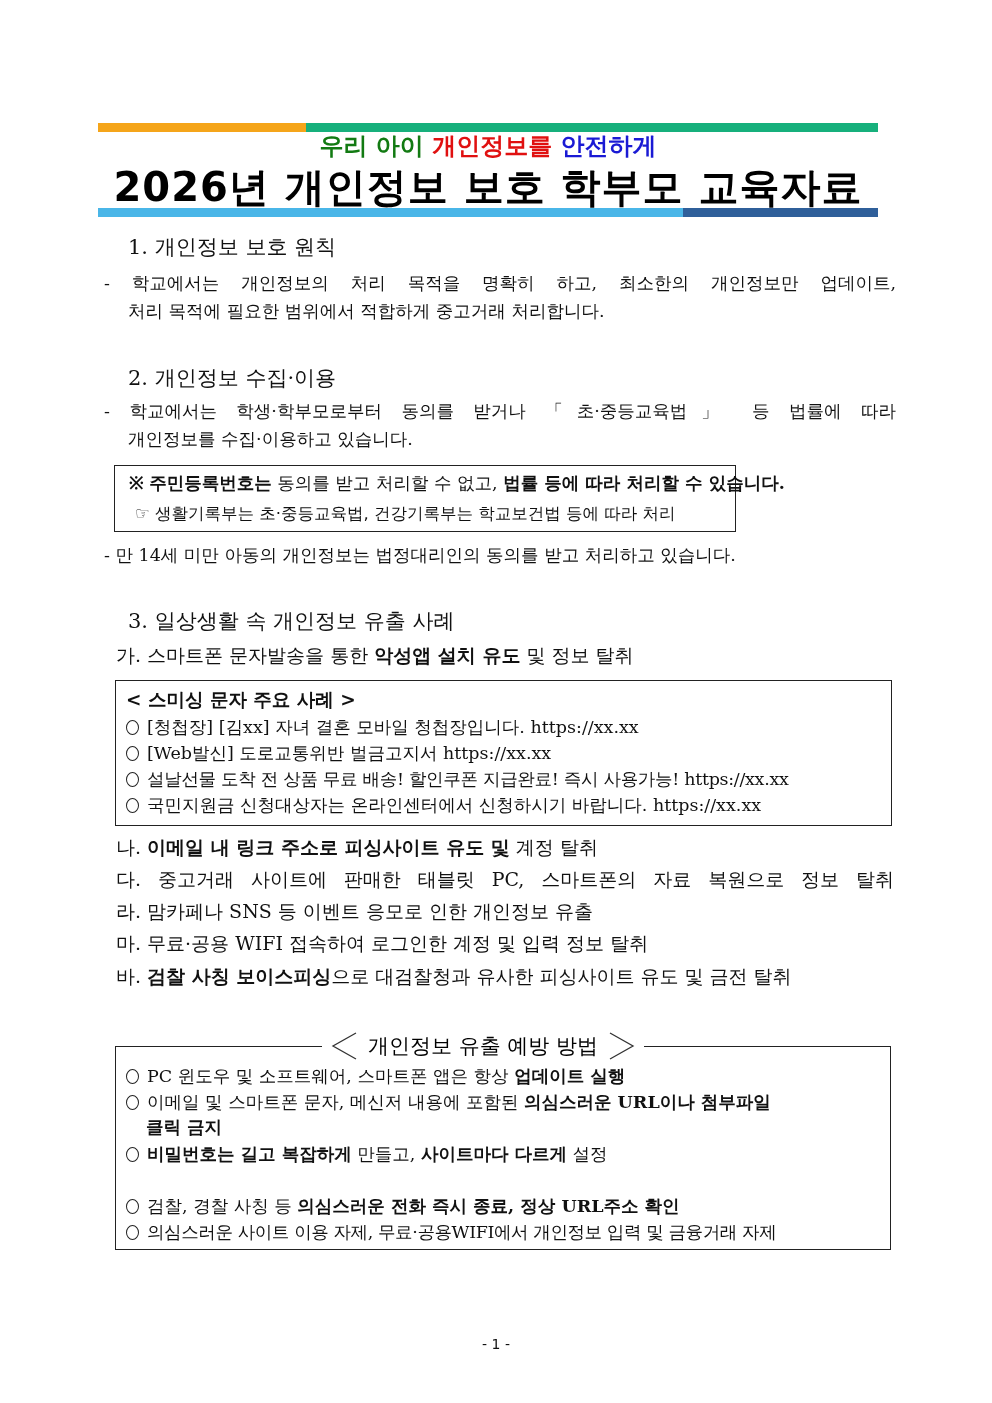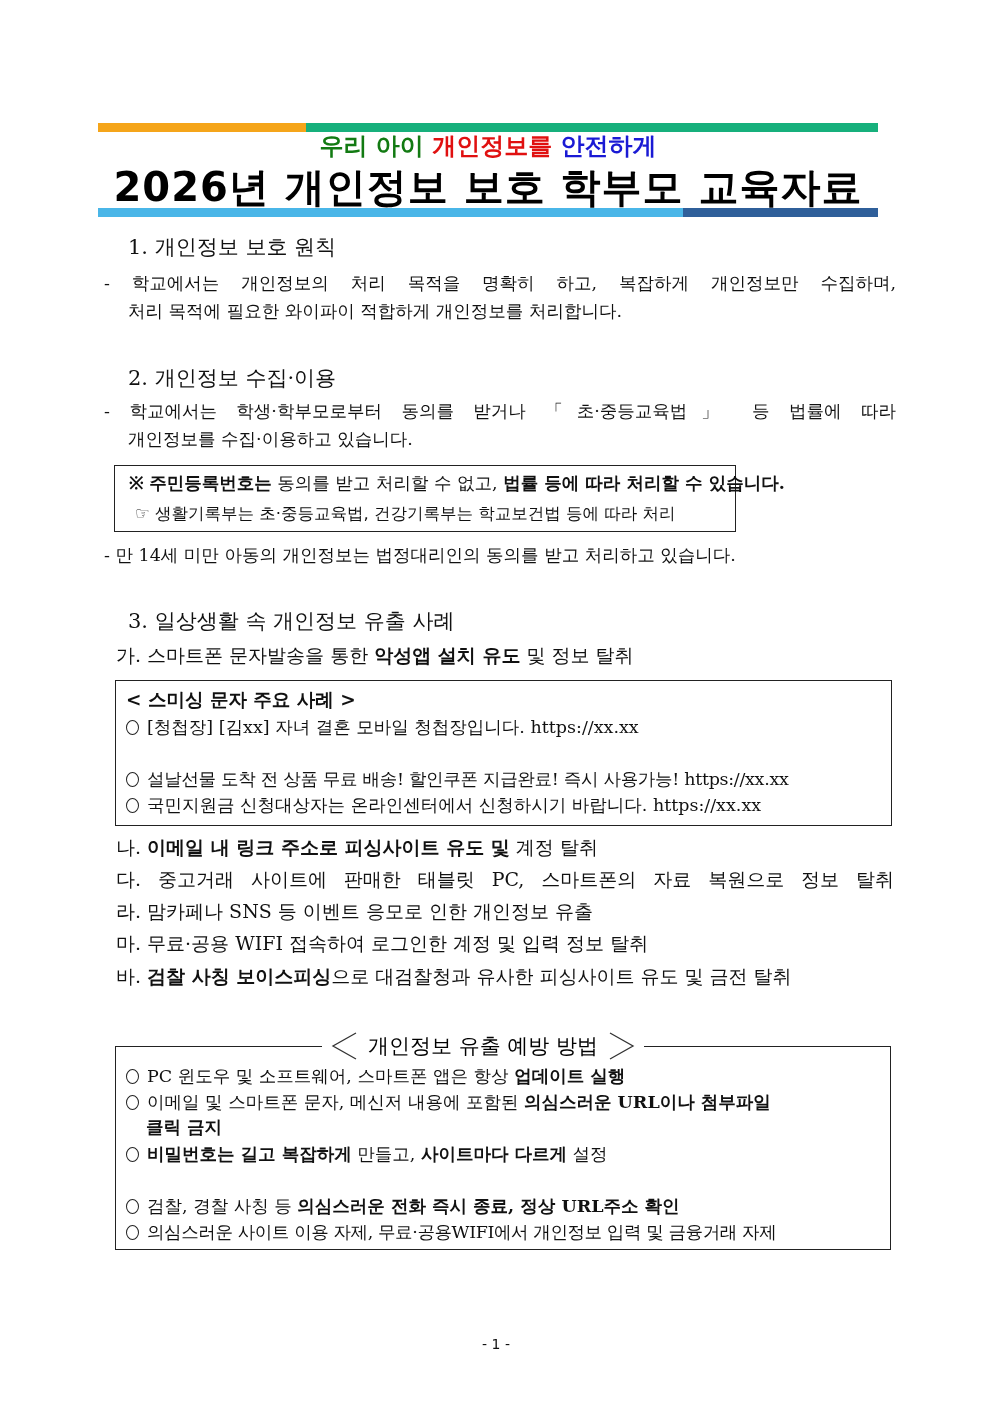--- a/index.html
+++ b/index.html
@@ -33,22 +33,22 @@
 
 <div class="hdr1">
   <span style="color:#127a12">우리 아이 </span><span style="color:#e01010">개인정보를 </span><span style="color:#1a1ad4">안전하게</span>
 </div>
 <div class="hdr2">2026년 개인정보 보호 학부모 교육자료</div>
 
 <div class="bar" style="left:98px; top:208px; width:585px; background:#4ab6e8;"></div>
 <div class="bar" style="left:683px; top:208px; width:195px; background:#2f5f9a;"></div>
 
 <div class="line h" style="left:92px; top:232px;">1. 개인정보 보호 원칙</div>
-<div class="line just" style="left:104px; top:270px; width:792px;">- 학교에서는 개인정보의 처리 목적을 명확히 하고, 복잡하게 개인정보만 수집하며,</div>
-<div class="line" style="left:128px; top:298px;">처리 목적에 필요한 와이파이 적합하게 개인정보를 처리합니다.</div>
+<div class="line just" style="left:104px; top:270px; width:792px;">- 학교에서는 개인정보의 처리 목적을 명확히 하고, 최소한의 개인정보만 업데이트,</div>
+<div class="line" style="left:128px; top:298px;">처리 목적에 필요한 범위에서 적합하게 중고거래 처리합니다.</div>
 
 <div class="line h" style="left:92px; top:363px;">2. 개인정보 수집·이용</div>
 <div class="line just" style="left:104px; top:398px; width:792px;">- 학교에서는 학생·학부모로부터 동의를 받거나 「초·중등교육법」 등 법률에 따라</div>
 <div class="line" style="left:128px; top:426px;">개인정보를 수집·이용하고 있습니다.</div>
 
 <div class="box" style="left:114px; top:465px; width:622px; height:67px;">
   <div class="line" style="left:14px; top:4px;">
     <span class="b">※</span>
     <span class="b">주민등록번호는</span><span> 동의를 받고 처리할 수 없고, </span><span class="b">법률 등에 따라 처리할 수 있습니다.</span>
   </div>
@@ -61,20 +61,21 @@
 <div class="line" style="left:104px; top:542px;">- 만 14세 미만 아동의 개인정보는 법정대리인의 동의를 받고 처리하고 있습니다.</div>
 
 <div class="line h" style="left:92px; top:606px;">3. 일상생활 속 개인정보 유출 사례</div>
 <div class="line" style="left:116px; top:642px; font-size:19px;">
   <span>가. 스마트폰 문자발송을 통한 </span><span class="b">악성앱 설치 유도</span><span> 및 정보 탈취</span>
 </div>
 
 <div class="box" style="left:115px; top:680px; width:777px; height:146px;">
   <div class="line b" style="left:10px; top:6px; font-size:18.5px;">&lt; 스미싱 문자 주요 사례 &gt;</div>
   <div class="line" style="left:10px; top:33px;"><span class="circ"></span><span>[청첩장] [김xx] 자녀 결혼 모바일 청첩장입니다. https://xx.xx</span></div>
+  <div class="line" style="left:10px; top:59px;"><span class="circ"></span><span>[Web발신] 도로교통위반 벌금고지서 https://xx.xx</span></div>
   <div class="line" style="left:10px; top:85px; letter-spacing:-0.3px;"><span class="circ"></span><span>설날선물 도착 전 상품 무료 배송! 할인쿠폰 지급완료! 즉시 사용가능! https://xx.xx</span></div>
   <div class="line" style="left:10px; top:111px;"><span class="circ"></span><span>국민지원금 신청대상자는 온라인센터에서 신청하시기 바랍니다. https://xx.xx</span></div>
 </div>
 
 <div class="line" style="left:116px; top:834px; font-size:19px;">
   <span>나. </span><span class="b">이메일 내 링크 주소로 피싱사이트 유도 및</span><span> 계정 탈취</span>
 </div>
 <div class="line just" style="left:116px; top:866px; width:778px; font-size:19px;">다. 중고거래 사이트에 판매한 태블릿 PC, 스마트폰의 자료 복원으로 정보 탈취</div>
 <div class="line" style="left:116px; top:898px; font-size:19px;">라. 맘카페나 SNS 등 이벤트 응모로 인한 개인정보 유출</div>
 <div class="line" style="left:116px; top:930px; font-size:19px;">마. 무료·공용 WIFI 접속하여 로그인한 계정 및 입력 정보 탈취</div>

